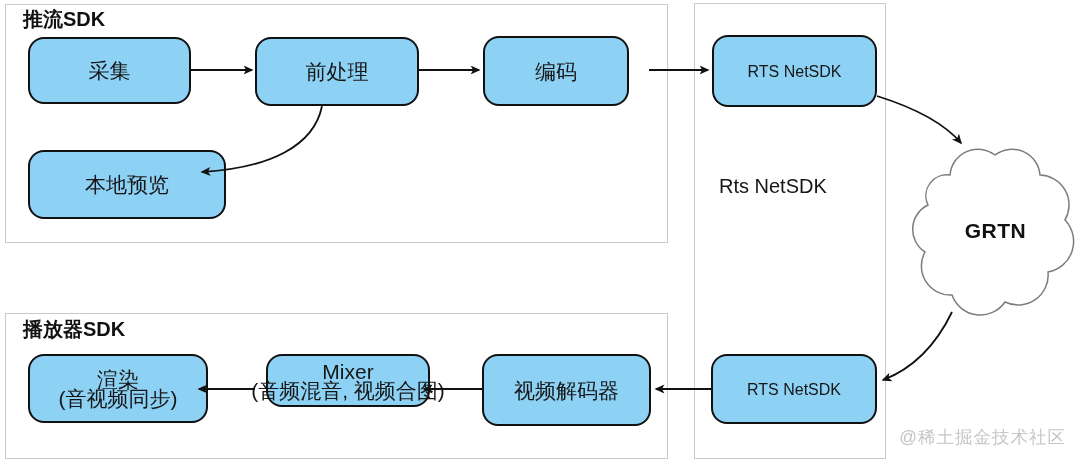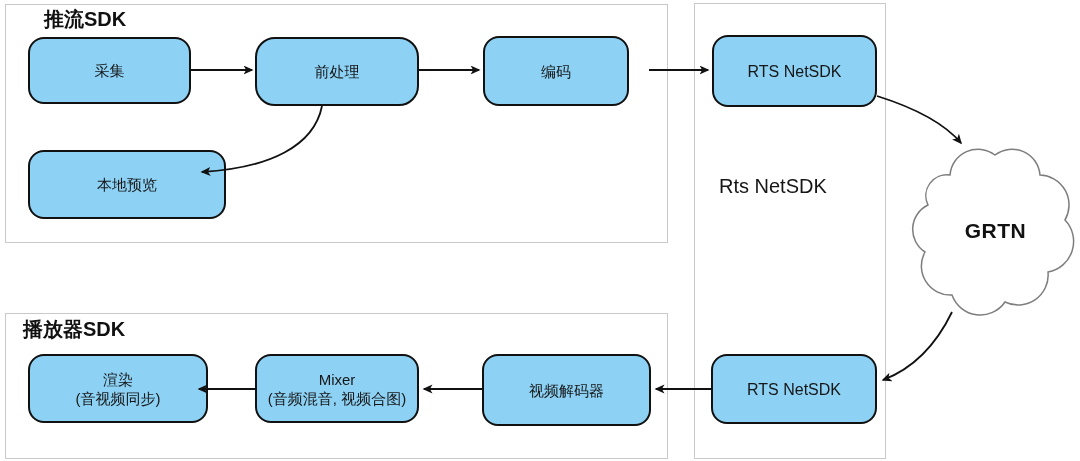--- a/index.html
+++ b/index.html
@@ -19,50 +19,50 @@
   }
   #push-container{left:5px;top:4px;width:663px;height:239px;}
   #player-container{left:5px;top:313px;width:663px;height:146px;}
   #net-container{left:694px;top:3px;width:192px;height:456px;}
   .section-title{
     position:absolute;
     font-size:20px;font-weight:700;line-height:24px;
     color:#111;
     white-space:nowrap;
   }
-  #push-title{left:23px;top:7px;margin-left:21px;}
+  #push-title{left:23px;top:7px;}
   #player-title{left:23px;top:317px;}
   #net-title{
     position:absolute;left:719px;top:174px;
     font-size:20px;font-weight:400;line-height:24px;color:#161616;
     white-space:nowrap;
   }
   .node{
     position:absolute;
     box-sizing:border-box;
     background:var(--node-fill,#8dd2f5);
     border:2px solid var(--node-border,#111111);
     border-radius:16px;
     display:flex;flex-direction:column;
     align-items:center;justify-content:center;
     text-align:center;
-    font-size:15px;line-height:19px;
+    font-size:21px;line-height:19px;
     color:#161616;
     z-index:2;
   }
   .node .l1{white-space:nowrap;}
   .node .l2{white-space:nowrap;}
   .node.netbox{font-size:16px;}
   #node-capture   {left:28px; top:37px; width:163px;height:67px;}
-  #node-preprocess{left:255px;top:37px; width:164px;height:69px;border-radius:20px;}
+  #node-preprocess{left:255px;top:37px; width:164px;height:69px;}
   #node-encode    {left:483px;top:36px; width:146px;height:70px;}
   #node-rts-top   {left:712px;top:35px; width:165px;height:72px;}
   #node-preview   {left:28px; top:150px;width:198px;height:69px;}
   #node-render    {left:28px; top:354px;width:180px;height:69px;}
-  #node-mixer     {left:255px;top:354px;width:164px;height:69px;}
+  #node-mixer     {left:266px;top:354px;width:164px;height:53px;}
   #node-decoder   {left:482px;top:354px;width:169px;height:72px;}
   #node-rts-bottom{left:711px;top:354px;width:166px;height:70px;}
   #overlay{
     position:absolute;left:0;top:0;width:1080px;height:461px;
     pointer-events:none;z-index:5;
   }
   .arrow{
     stroke:var(--arrow,#111111);
     stroke-width:1.8;
     fill:none;
@@ -151,14 +151,15 @@
     <span class="l2">(音频混音, 视频合图)</span>
   </div>
   <div class="node" id="node-decoder">
     <span class="l1">视频解码器</span>
   </div>
   <div class="node netbox" id="node-rts-bottom">
     <span class="l1">RTS NetSDK</span>
   </div>
 
   <div id="grtn-label">GRTN</div>
+  <div id="watermark">@稀土掘金技术社区</div>
 
 </div>
 
 </body></html>

